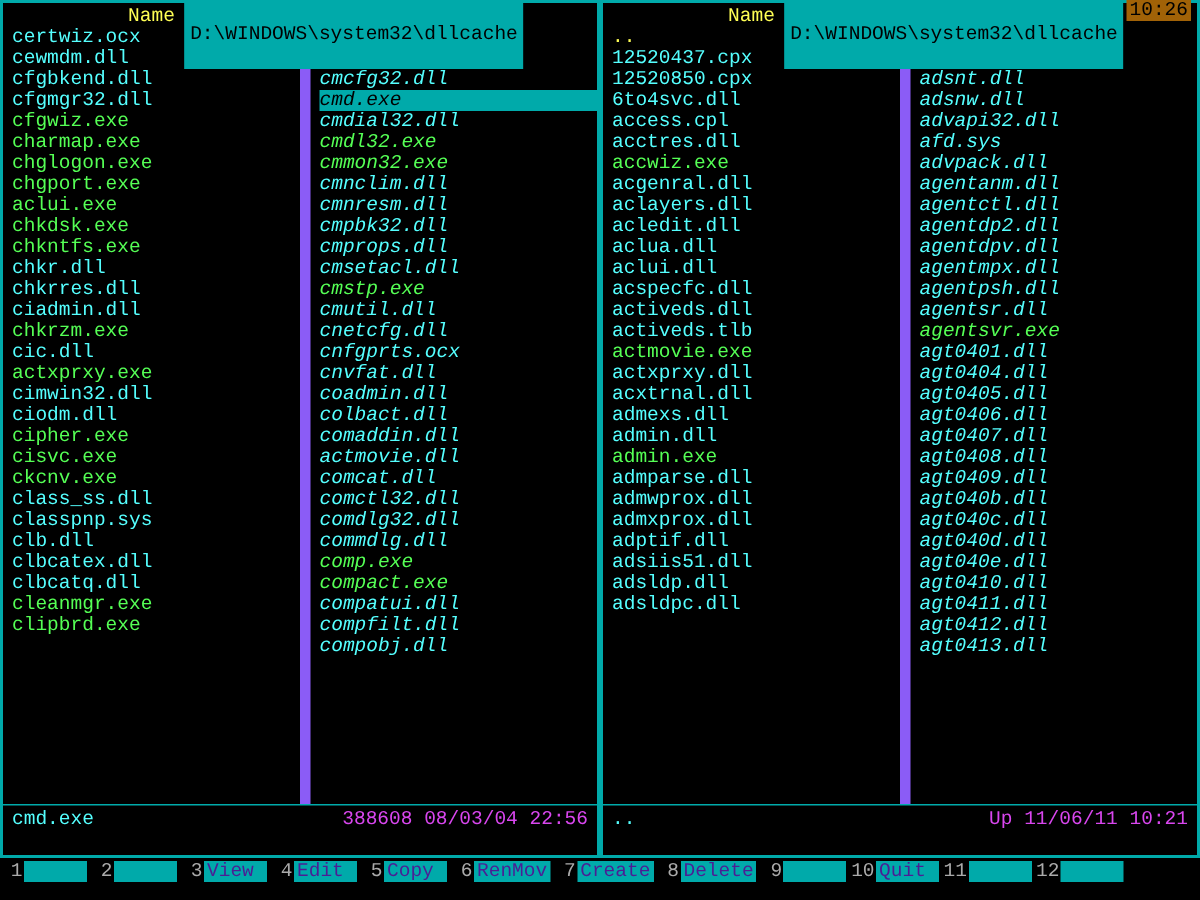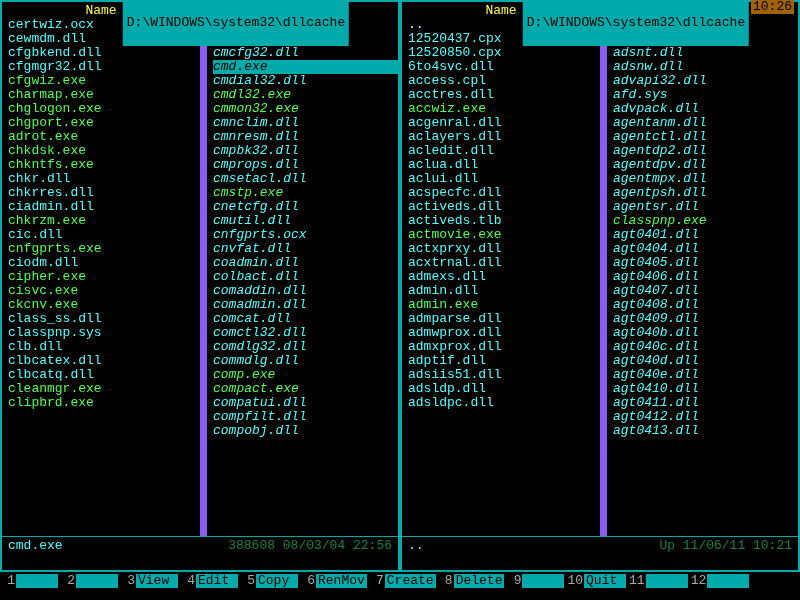--- a/index.html
+++ b/index.html
@@ -85,42 +85,42 @@
 .yellow { color: #ff5; }
 .selected { background: #0aa; color: #000; }
 .status {
   border-top: 1px solid #0aa;
   display: flex;
   padding: 2px 6px;
   height: 32px;
   align-items: flex-start;
 }
 .status-name { flex: 1; color: #5ff; }
-.status-info { color: #15803d; }
+.status-info { color: #d946ef; }
 .fkeys {
   display: flex;
   height: 28px;
   align-items: flex-start;
   padding-top: 2px;
   background: #000;
 }
 .fkey {
   display: flex;
   margin-right: 2px;
 }
 .fkey-num {
   color: #aaa;
   background: #000;
   padding: 0 1px;
   min-width: 16px;
   text-align: right;
 }
 .fkey-label {
   background: #0aa;
-  color: #000000;
+  color: #4c1d95;
   padding: 0 2px;
   min-width: 42px;
 }
 </style>
 </head>
 <body>
 
 <div class="container">
   <div class="panel left">
     <div class="panel-border">
@@ -132,29 +132,30 @@
       <div class="columns">
         <div class="col" id="left-col1">
             <div class="item cyan">certwiz.ocx</div>
             <div class="item cyan">cewmdm.dll</div>
             <div class="item cyan">cfgbkend.dll</div>
             <div class="item cyan">cfgmgr32.dll</div>
             <div class="item green">cfgwiz.exe</div>
             <div class="item green">charmap.exe</div>
             <div class="item green">chglogon.exe</div>
             <div class="item green">chgport.exe</div>
-            <div class="item green">adrot.exe</div>
+            <div class="item green">aclui.exe</div>
             <div class="item green">chkdsk.exe</div>
             <div class="item green">chkntfs.exe</div>
             <div class="item cyan">chkr.dll</div>
             <div class="item cyan">chkrres.dll</div>
             <div class="item cyan">ciadmin.dll</div>
             <div class="item green">chkrzm.exe</div>
             <div class="item cyan">cic.dll</div>
-            <div class="item green">cnfgprts.exe</div>
+            <div class="item green">actxprxy.exe</div>
+            <div class="item cyan">cimwin32.dll</div>
             <div class="item cyan">ciodm.dll</div>
             <div class="item green">cipher.exe</div>
             <div class="item green">cisvc.exe</div>
             <div class="item green">ckcnv.exe</div>
             <div class="item cyan">class_ss.dll</div>
             <div class="item cyan">classpnp.sys</div>
             <div class="item cyan">clb.dll</div>
             <div class="item cyan">clbcatex.dll</div>
             <div class="item cyan">clbcatq.dll</div>
             <div class="item green">cleanmgr.exe</div>
@@ -167,28 +168,28 @@
             <div class="item selected">cmd.exe</div>
             <div class="item cyan">cmdial32.dll</div>
             <div class="item green">cmdl32.exe</div>
             <div class="item green">cmmon32.exe</div>
             <div class="item cyan">cmnclim.dll</div>
             <div class="item cyan">cmnresm.dll</div>
             <div class="item cyan">cmpbk32.dll</div>
             <div class="item cyan">cmprops.dll</div>
             <div class="item cyan">cmsetacl.dll</div>
             <div class="item green">cmstp.exe</div>
+            <div class="item cyan">cmutil.dll</div>
             <div class="item cyan">cnetcfg.dll</div>
-            <div class="item cyan">cmutil.dll</div>
             <div class="item cyan">cnfgprts.ocx</div>
             <div class="item cyan">cnvfat.dll</div>
             <div class="item cyan">coadmin.dll</div>
             <div class="item cyan">colbact.dll</div>
             <div class="item cyan">comaddin.dll</div>
-            <div class="item cyan">comadmin.dll</div>
+            <div class="item cyan">actmovie.dll</div>
             <div class="item cyan">comcat.dll</div>
             <div class="item cyan">comctl32.dll</div>
             <div class="item cyan">comdlg32.dll</div>
             <div class="item cyan">commdlg.dll</div>
             <div class="item green">comp.exe</div>
             <div class="item green">compact.exe</div>
             <div class="item cyan">compatui.dll</div>
             <div class="item cyan">compfilt.dll</div>
             <div class="item cyan">compobj.dll</div>
           </div>
@@ -246,21 +247,21 @@
             <div class="item cyan">advapi32.dll</div>
             <div class="item cyan">afd.sys</div>
             <div class="item cyan">advpack.dll</div>
             <div class="item cyan">agentanm.dll</div>
             <div class="item cyan">agentctl.dll</div>
             <div class="item cyan">agentdp2.dll</div>
             <div class="item cyan">agentdpv.dll</div>
             <div class="item cyan">agentmpx.dll</div>
             <div class="item cyan">agentpsh.dll</div>
             <div class="item cyan">agentsr.dll</div>
-            <div class="item green">classpnp.exe</div>
+            <div class="item green">agentsvr.exe</div>
             <div class="item cyan">agt0401.dll</div>
             <div class="item cyan">agt0404.dll</div>
             <div class="item cyan">agt0405.dll</div>
             <div class="item cyan">agt0406.dll</div>
             <div class="item cyan">agt0407.dll</div>
             <div class="item cyan">agt0408.dll</div>
             <div class="item cyan">agt0409.dll</div>
             <div class="item cyan">agt040b.dll</div>
             <div class="item cyan">agt040c.dll</div>
             <div class="item cyan">agt040d.dll</div>

